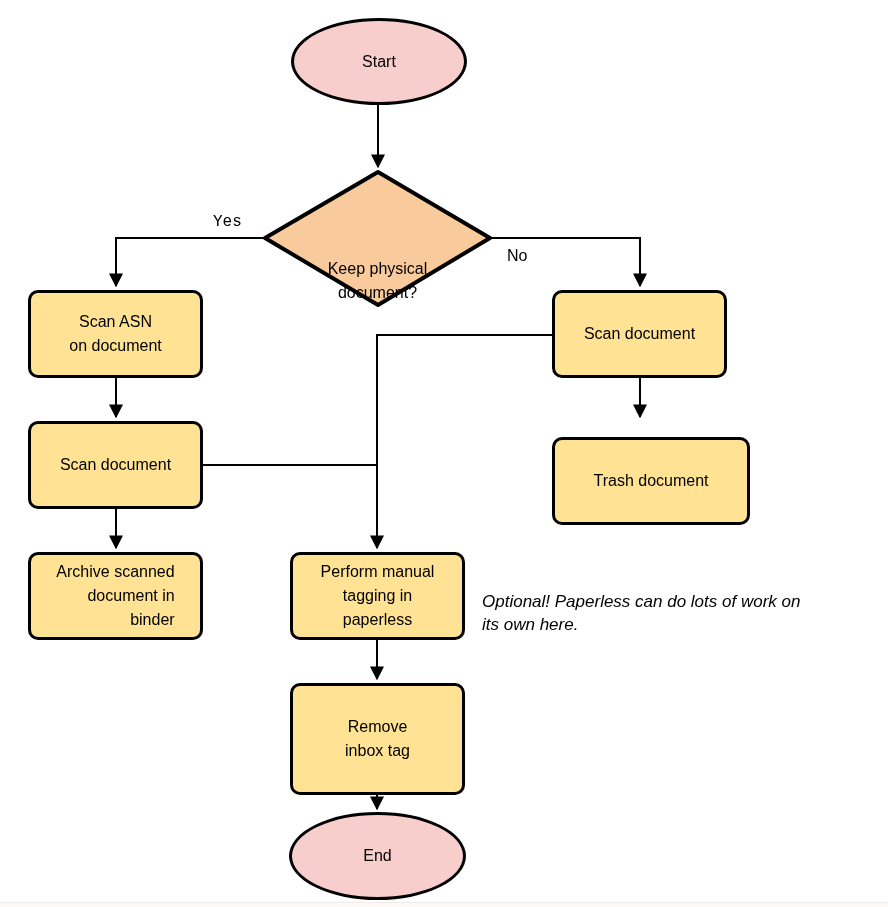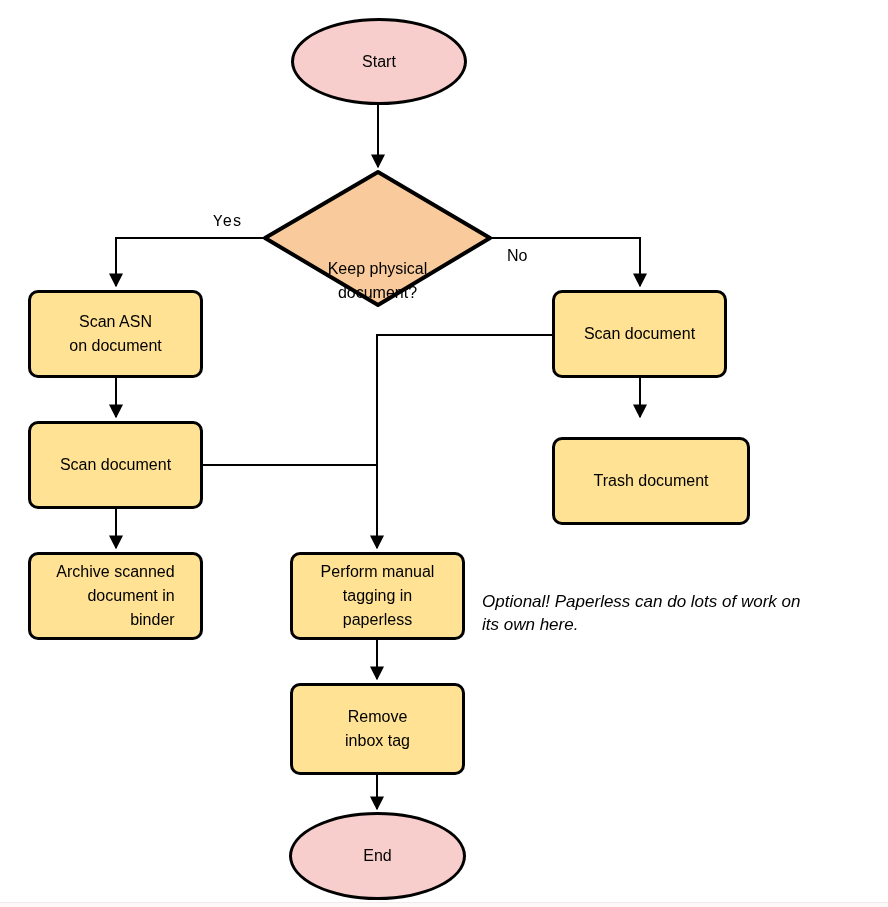--- a/index.html
+++ b/index.html
@@ -147,21 +147,21 @@
 
   <div class="node process" style="left:290px; top:552px; width:175px; height:88px;align-items:center;">
     <span>Perform manual
 tagging in
 paperless</span>
   </div>
 
   <div class="annotation">Optional! Paperless can do lots of work on
 its own here.</div>
 
-  <div class="node process" style="left:290px; top:683px; width:175px; height:92px;">
+  <div class="node process" style="left:290px; top:683px; width:175px; height:112px;">
     <span>Remove
 inbox tag</span>
   </div>
 
   <div class="node terminal" style="left:289px; top:812px; width:177px; height:88px;">
     <span>End</span>
   </div>
 
   <div class="bottom-strip"></div>
 

